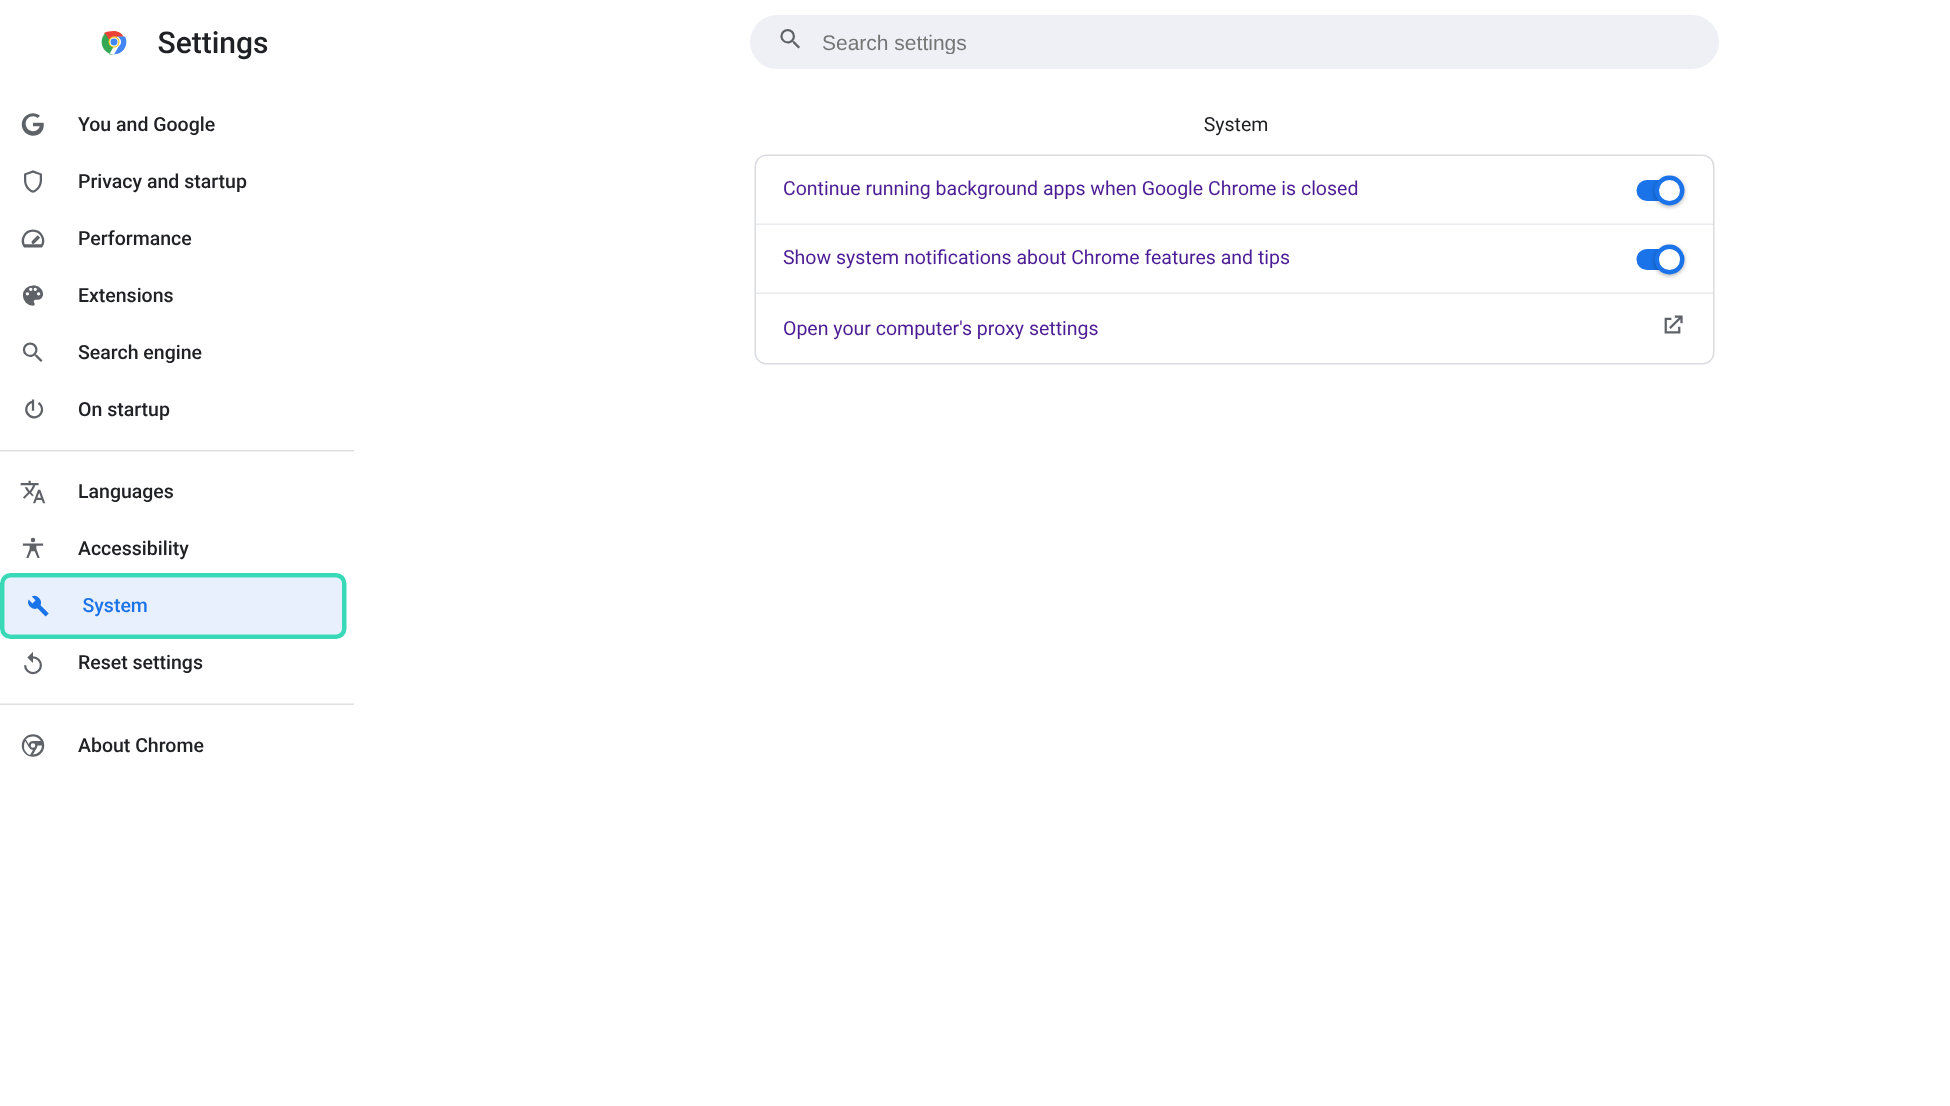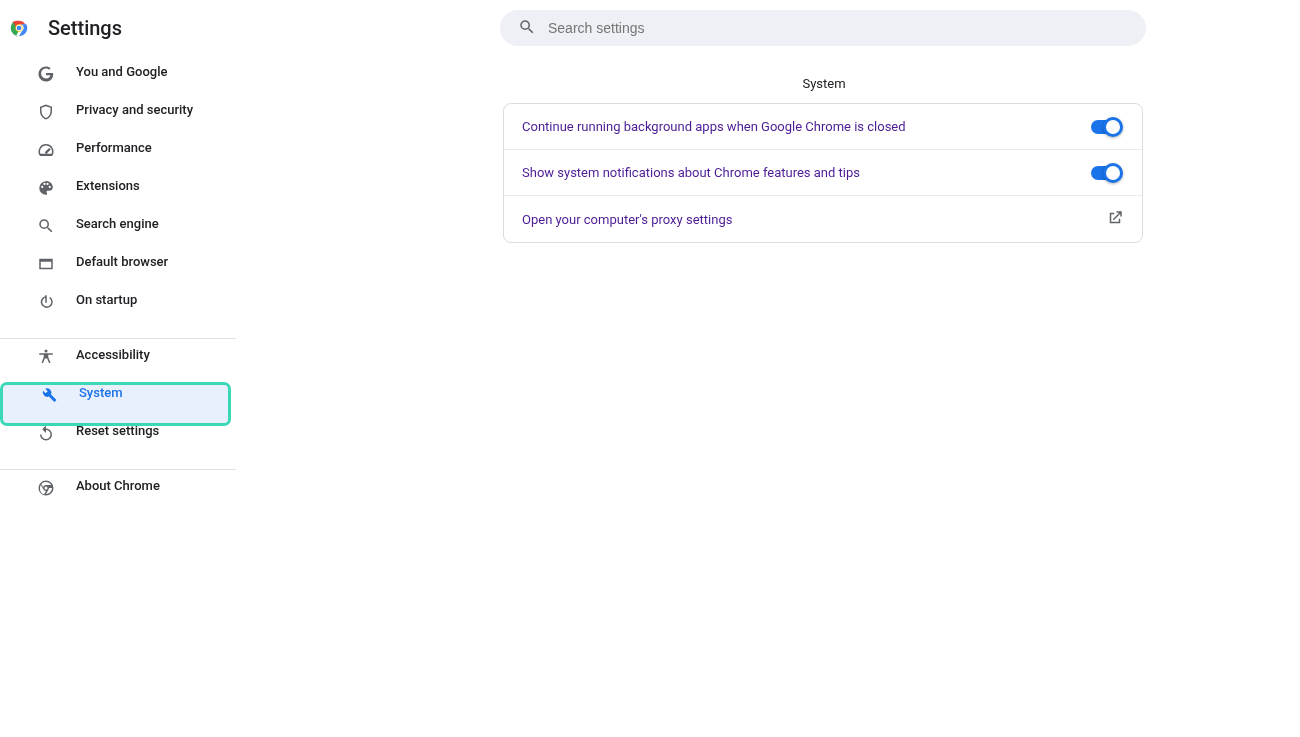--- a/index.html
+++ b/index.html
@@ -16,34 +16,36 @@
   .sidebar {
     width: 236px;
     display: flex;
     flex-direction: column;
   }
   .header-row {
     display: flex;
     align-items: center;
     height: 56px;
     padding-left: 8px;
+    justify-content: center;
   }
   .chrome-logo { width: 22px; height: 22px; margin-right: 18px; }
   .settings-title { font-size: 20px; font-weight: 500; color: #202124; }
   .nav-section {
     padding-top: 8px;
   }
   .nav-divider {
     border-top: 1px solid #e0e0e0;
     margin: 8px 0;
   }
   .nav-item {
     display: flex;
+    align-items: center;
     height: 38px;
-    padding-left: 36px;
+    padding-left: 12px;
     cursor: pointer;
     color: #202124;
     font-size: 13px;
     font-weight: 500;
     border-radius: 0 19px 19px 0;
     margin-right: 10px;
   }
   .nav-item.active {
     background: #e8f0fd;
     color: #1a73e8;
@@ -182,21 +184,21 @@
             </svg>
           </span>
           <span>You and Google</span>
         </div>
         <div class="nav-item">
           <span class="nav-icon">
             <svg viewBox="0 0 24 24">
               <path d="M12 2l8 3v6c0 5-3.4 9.7-8 11-4.6-1.3-8-6-8-11V5l8-3zm0 2.2L6 6.3v4.7c0 4 2.6 7.8 6 9 3.4-1.2 6-5 6-9V6.3l-6-2.1z"></path>
             </svg>
           </span>
-          <span>Privacy and security</span>
+          <span>Privacy and startup</span>
         </div>
         <div class="nav-item">
           <span class="nav-icon">
             <svg viewBox="0 0 24 24">
               <path d="M12 4a10 10 0 00-8 16h16A10 10 0 0012 4zm0 2a8 8 0 017.4 11H4.6A8 8 0 0112 6zm4.2 3.2l-4.9 4.9a1.5 1.5 0 102.1 2.1l4.9-4.9-2.1-2.1z"></path>
             </svg>
           </span>
           <span>Performance</span>
         </div>
         <div class="nav-item">
@@ -211,34 +213,34 @@
           <span class="nav-icon">
             <svg viewBox="0 0 24 24">
               <path d="M15.5 14h-.79l-.28-.27A6.471 6.471 0 0016 9.5 6.5 6.5 0 109.5 16c1.61 0 3.09-.59 4.23-1.57l.27.28v.79l5 4.99L20.49 19l-4.99-5zm-6 0C7.01 14 5 11.99 5 9.5S7.01 5 9.5 5 14 7.01 14 9.5 11.99 14 9.5 14z"></path>
             </svg>
           </span>
           <span>Search engine</span>
         </div>
         <div class="nav-item">
           <span class="nav-icon">
             <svg viewBox="0 0 24 24">
-              <path d="M3 5h18v14H3V5zm2 4v8h14V9H5zm0-2h14V7H5v0z"></path>
-            </svg>
-          </span>
-          <span>Default browser</span>
-        </div>
-        <div class="nav-item">
-          <span class="nav-icon">
-            <svg viewBox="0 0 24 24">
               <path d="M13 3h-2v10h2V3zm4.6 2.4l-1.4 1.4A6 6 0 1112 6V4a8 8 0 105.6 1.4z"></path>
             </svg>
           </span>
           <span>On startup</span>
         </div>
         <div class="nav-divider"></div>
+        <div class="nav-item">
+          <span class="nav-icon">
+            <svg viewBox="0 0 24 24">
+              <path d="M12.9 15l-2.6-2.6c1.7-1.9 3-4.1 3.7-6.4H17V4h-7V2H8v2H1v2h11c-.7 1.8-1.7 3.5-3 5-0.9-1-1.6-2.1-2.2-3.2H4.6c.7 1.6 1.7 3.1 3 4.4L3 16.8 4.4 18 9 13.4l2.5 2.5.4-.9zM18.5 10h-2L12 22h2l1.1-3h4.7l1.1 3h2L18.5 10zm-2.6 7l1.6-4.3L19.1 17h-3.2z"></path>
+            </svg>
+          </span>
+          <span>Languages</span>
+        </div>
         <div class="nav-item">
           <span class="nav-icon">
             <svg viewBox="0 0 24 24">
               <path d="M12 2a2 2 0 110 4 2 2 0 010-4zm9 5H3v2h6v3l-3 8h2l2.5-6h3L16 20h2l-3-8V9h6V7z"></path>
             </svg>
           </span>
           <span>Accessibility</span>
         </div>
         <div class="nav-item active highlighted">
           <span class="nav-icon">

